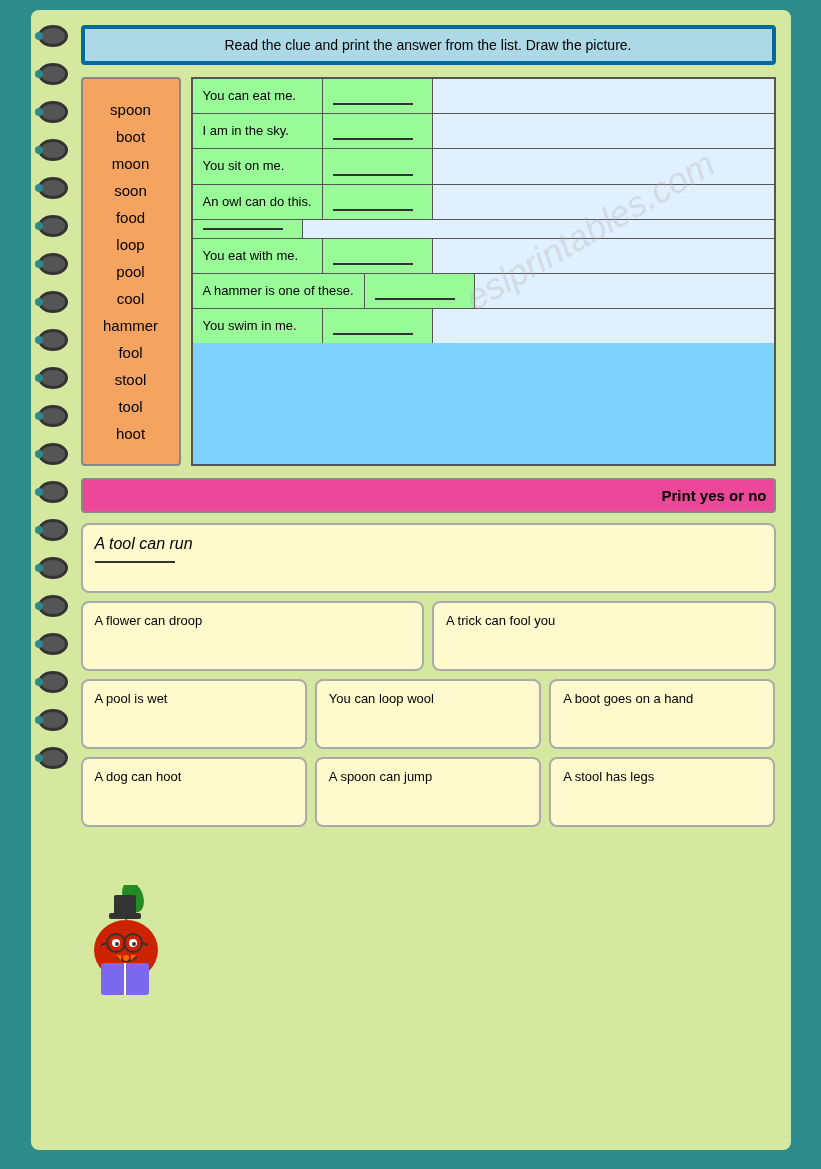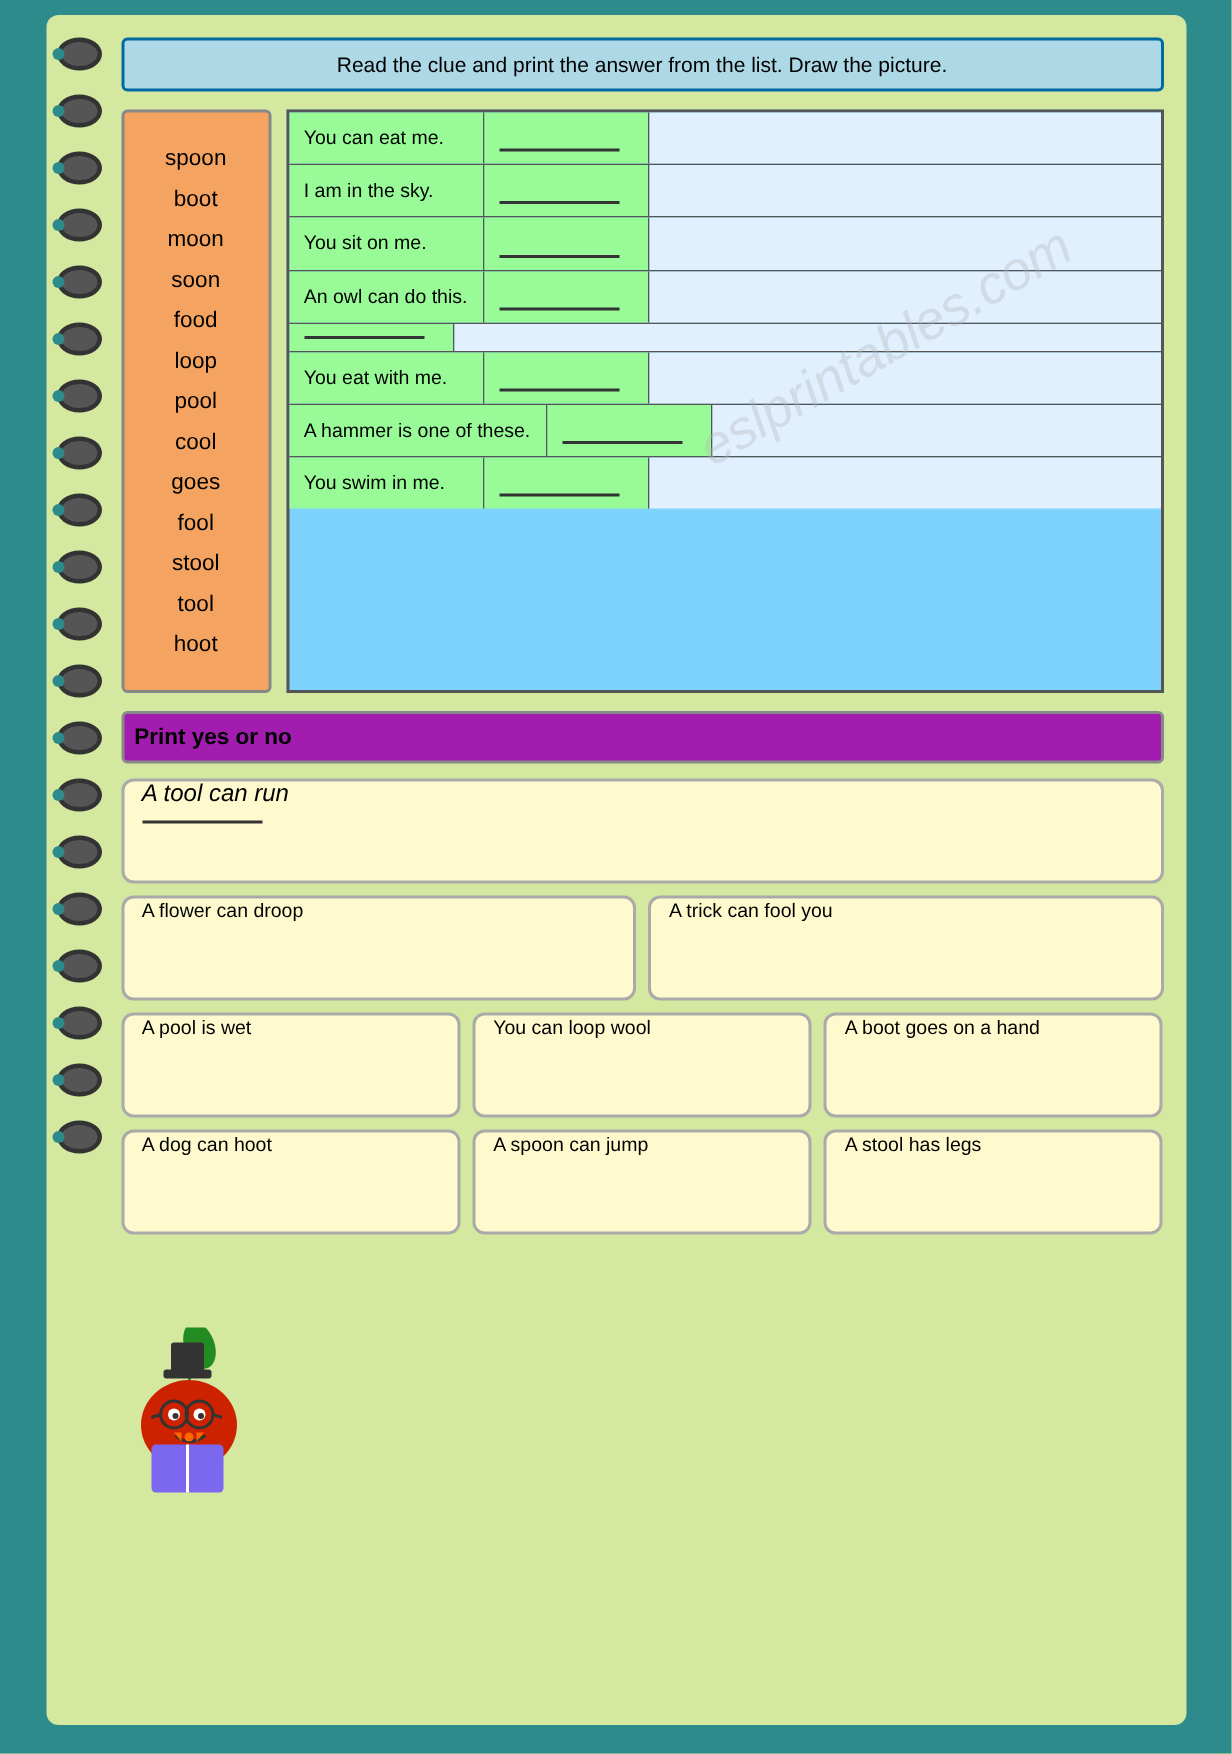--- a/index.html
+++ b/index.html
@@ -49,21 +49,21 @@
       top: 50%;
       width: 8px;
       height: 8px;
       background: #2e8b8b;
       border-radius: 50%;
       transform: translateY(-50%);
     }
     
     .instruction-box {
       background-color: #add8e6;
-      border: 2px solid #0369a1;
+      border: 4px solid #0369a1;
       border-radius: 4px;
       padding: 8px 20px;
       text-align: center;
       margin-bottom: 12px;
       font-size: 14px;
     }
     
     .main-content {
       display: flex;
       gap: 10px;
@@ -133,45 +133,45 @@
       right: 60px;
       font-size: 36px;
       color: rgba(180,180,180,0.35);
       font-style: italic;
       transform: rotate(-30deg);
       pointer-events: none;
       white-space: nowrap;
     }
     
     .print-header {
-      background-color: #a21caf;
+      background-color: #ec4899;
       border: 2px solid #888;
       border-radius: 4px;
       padding: 7px;
-      text-align: left;
+      text-align: right;
       font-size: 15px;
       font-weight: bold;
       margin-bottom: 10px;
     }
     
     .yn-grid {
       display: flex;
       flex-direction: column;
       gap: 8px;
     }
     .yn-row {
       display: flex;
       gap: 8px;
     }
     .yn-cell {
       flex: 1;
       background-color: #fffacd;
       border: 2px solid #aaa;
       border-radius: 8px;
-      padding: 0 12px;
+      padding: 10px 12px;
       font-size: 13px;
       min-height: 70px;
       display: flex;
       flex-direction: column;
       justify-content: flex-start;
     }
     .yn-cell.large {
       font-size: 16px;
       font-style: italic;
     }
@@ -228,21 +228,21 @@
 
     <div class="word-list">
       <div class="word-list-item">spoon</div>
       <div class="word-list-item">boot</div>
       <div class="word-list-item">moon</div>
       <div class="word-list-item">soon</div>
       <div class="word-list-item">food</div>
       <div class="word-list-item">loop</div>
       <div class="word-list-item">pool</div>
       <div class="word-list-item">cool</div>
-      <div class="word-list-item">goes</div>
+      <div class="word-list-item">hammer</div>
       <div class="word-list-item">fool</div>
       <div class="word-list-item">stool</div>
       <div class="word-list-item">tool</div>
       <div class="word-list-item">hoot</div>
     </div>
 
     <div class="clue-table">
       <div class="clue-row">
         <div class="clue-cell">You can eat me.</div>
         <div class="answer-cell">

